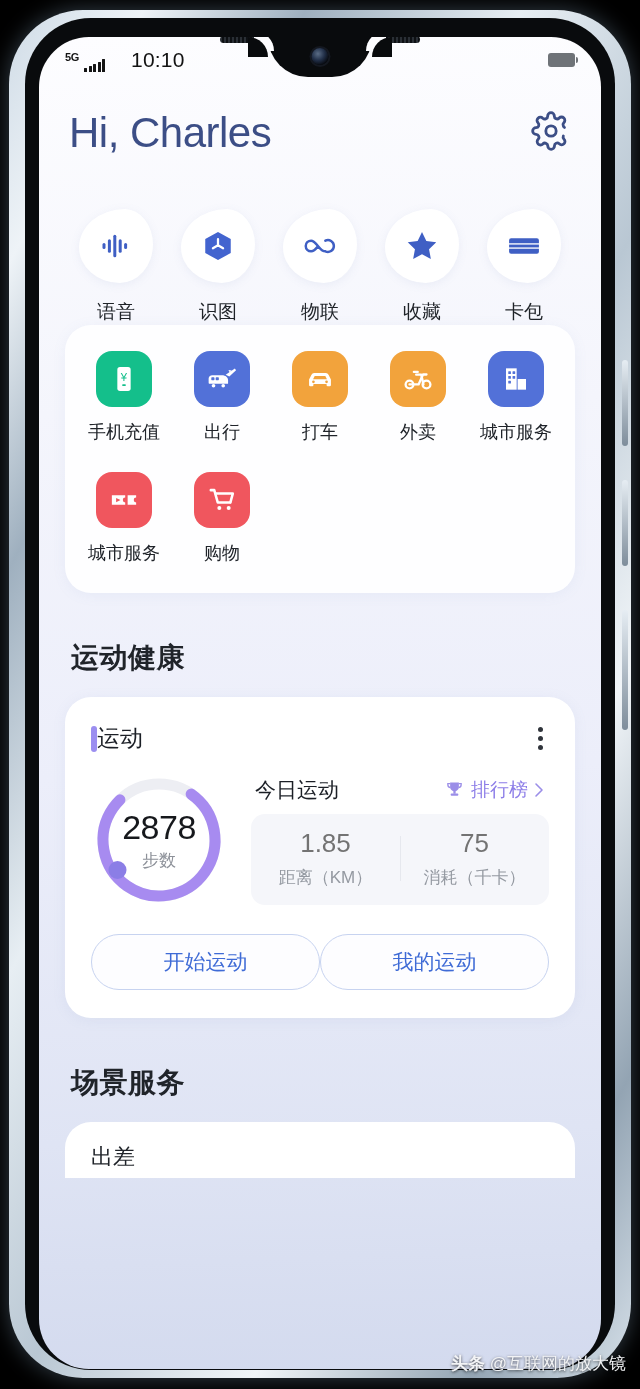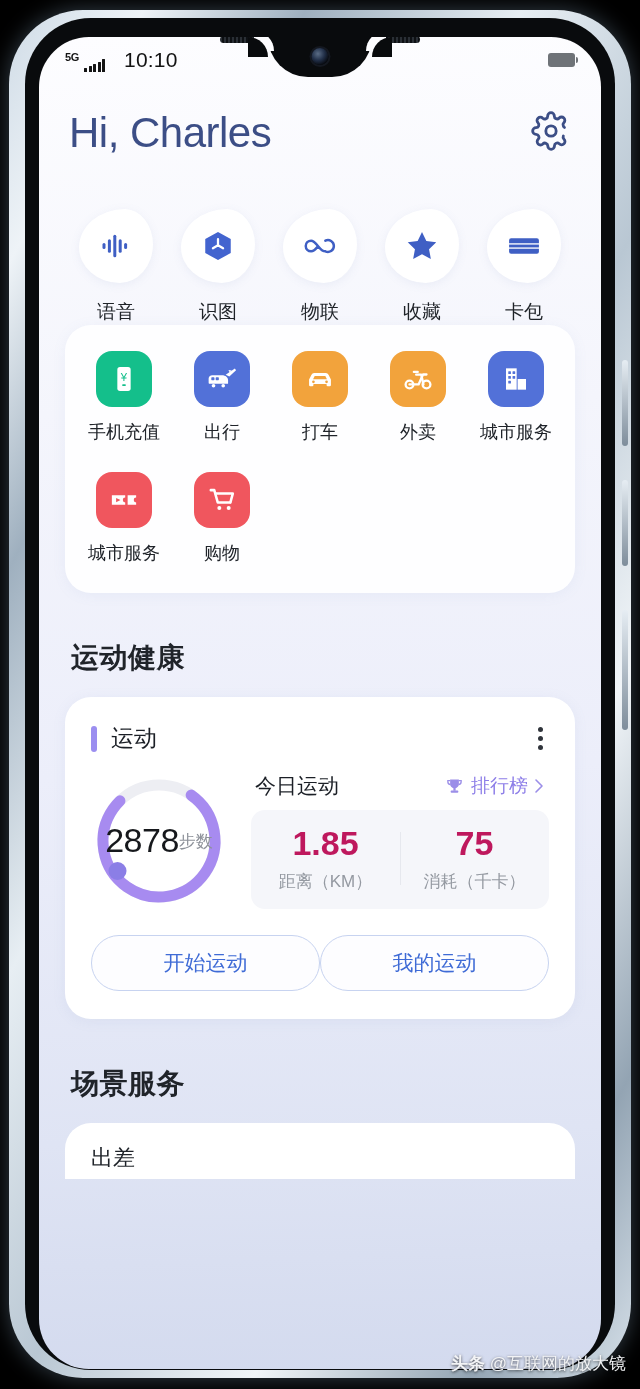--- a/index.html
+++ b/index.html
@@ -62,21 +62,21 @@
   .statusbar { position:relative; height:46px; padding:0 26px;
     display:flex; align-items:center; z-index:21; }
   .sb-left { display:flex; align-items:flex-end; gap:5px; }
   .net5g { font-size:11px; font-weight:700; color:#141414; line-height:1;
            letter-spacing:-.3px; margin-bottom:9px;}
   .bars { display:flex; align-items:flex-end; gap:1.5px; height:13px; }
   .bars i { width:3px; background:#141414; border-radius:.5px; display:block; }
   .bars i:nth-child(1){height:4px} .bars i:nth-child(2){height:6px}
   .bars i:nth-child(3){height:8px} .bars i:nth-child(4){height:10px}
   .bars i:nth-child(5){height:13px}
-  .clock { font-size:21px; color:#131313; margin-left:14px; letter-spacing:.2px; }
+  .clock { font-size:21px; color:#131313; margin-left:21px; letter-spacing:.2px; }
   .sb-right { margin-left:auto; }
   .battery { width:27px; height:14px; border-radius:3px; background:#6f7378; position:relative;}
   .battery::after { content:''; position:absolute; right:-3px; top:4px;
     width:2px; height:6px; background:#6f7378; border-radius:0 2px 2px 0; }
 
   
   .page { position:relative; padding:0 0 0 0; }
 
   
   .hdr { position:relative; padding: 26px 30px 8px 30px; display:flex;
@@ -113,43 +113,43 @@
   .svc-ic { width:56px; height:56px; border-radius:16px;
             display:flex; align-items:center; justify-content:center; }
   .svc-lb { margin-top:13px; font-size:18px; color:#20242a; white-space:nowrap; }
 
   
   .sport-card { margin:0 26px; background:#fff; border-radius:26px;
                 box-shadow: 0 2px 14px rgba(120,140,190,.09);
                 padding: 26px 26px 28px 26px; }
   .sp-head { display:flex; align-items:center; }
   .sp-bar { width:6px; height:26px; background:#9b8ef0; border-radius:3px; }
-  .sp-title { font-size:23px; color:#1b1f26; margin-left:14px; }
+  .sp-title { font-size:23px; color:#1b1f26; }
   .sp-more { margin-left:auto; display:flex; flex-direction:column;
              gap:4px; padding:4px 6px; }
   .sp-more i { width:5px; height:5px; border-radius:50%; background:#30343b; display:block;}
 
   .sp-body { display:flex; align-items:center; margin-top:18px; }
   .ring-wrap { position:relative; width:136px; height:136px; flex:none; }
-  .ring-num { position:absolute; inset:0; display:flex; flex-direction:row;
+  .ring-num { position:absolute; inset:0; display:flex; flex-direction:column;
               align-items:center; justify-content:center; }
   .ring-num b { font-size:34px; font-weight:400; color:#16181c; letter-spacing:-.5px; }
   .ring-num span { font-size:17px; color:#8d9199; margin-top:2px; }
 
   .sp-right { flex:1; margin-left:24px; }
   .sp-r-top { display:flex; align-items:center; padding: 0 4px 10px 4px; }
   .sp-today { font-size:21px; color:#1b1f26; }
   .sp-rank { margin-left:auto; display:flex; align-items:center; gap:6px;
              font-size:19px; color:#8d7ee8; }
   .sp-stats { display:flex; background:#f5f6fa; border-radius:14px;
               padding: 14px 0 16px 0; }
   .stat { flex:1; text-align:center; position:relative; }
   .stat + .stat::before { content:''; position:absolute; left:0; top:8px;
      bottom:8px; width:1px; background:#e6e8ee; }
-  .stat b { display:block; font-size:34px; font-weight:700; color:#be185d; }
+  .stat b { display:block; font-size:26px; font-weight:400; color:#737373; }
   .stat span { display:block; font-size:17px; color:#9499a1; margin-top:7px; }
 
   .sp-btns { display:flex; margin-top:26px; }
   .pill { flex:1; height:56px; border:1.5px solid #c7d3f0; border-radius:30px;
           display:flex; align-items:center; justify-content:center;
           font-size:21px; color:#3f6bd6; background:#fdfdff; }
 
   
   .peek { margin: 0 26px; height:56px; background:#fff;
           border-radius: 26px 26px 0 0; overflow:hidden;

